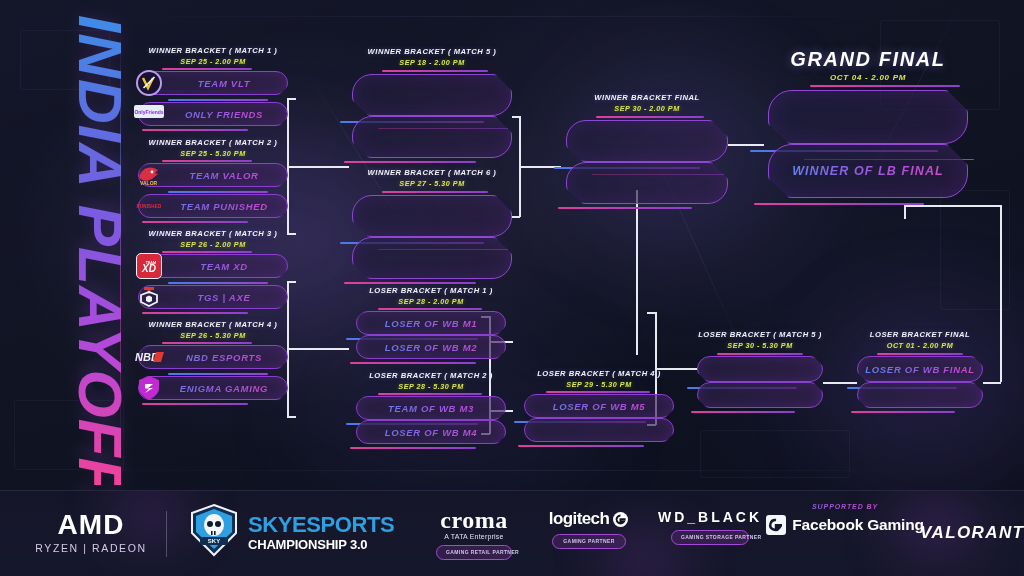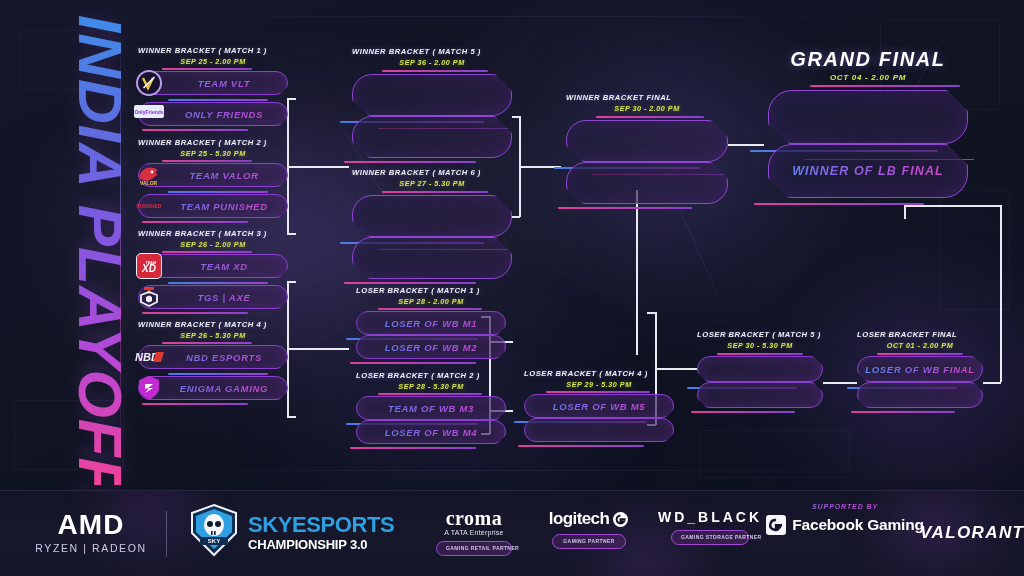--- a/index.html
+++ b/index.html
@@ -67,21 +67,21 @@
 
   
   .conn { position:absolute; background:#e8eaf2; }
   .conn.h { height:1.6px; }
   .conn.v { width:1.6px; }
 
   
   .match { position:absolute; }
   .m-title {
     font-size:7.6px; font-weight:bold; font-style:italic;
-    letter-spacing:0.55px; color:#f2f3f8; 
+    letter-spacing:0.55px; color:#f2f3f8; text-align:center;
     white-space:nowrap; line-height:10px;
     text-shadow:0 0 5px rgba(120,110,200,0.5);
   }
   .m-date {
     font-size:7.2px; font-weight:bold; font-style:italic;
     letter-spacing:0.5px; color:#d8e84a; text-align:center;
     white-space:nowrap; line-height:10px; margin-top:1px;
     text-shadow:0 0 5px rgba(190,200,60,0.4);
   }
 
@@ -249,21 +249,21 @@
     background:linear-gradient(90deg,#5b8cf0,#b14fdc,#e049b8);
     -webkit-background-clip:text; background-clip:text;
     -webkit-text-fill-color:transparent; color:transparent;
     text-align:center;
   }
   #fb-name { font-size:15.5px; letter-spacing:-0.2px; }
   #val-name {
     font-size:17px; font-weight:bold; font-style:italic;
     letter-spacing:1.4px; color:#fff;
   }
-  .sp-croma { font-size:20px; font-family:"Liberation Serif", serif; letter-spacing:0.5px; }
+  .sp-croma { font-size:24px; font-family:"Liberation Serif", serif; letter-spacing:0.5px; }
   .sp-croma-sub { font-size:7px; letter-spacing:0.2px; color:#e4e0ee; margin-top:-1px;}
   .sp-logi { font-size:17px; letter-spacing:-0.6px; }
   .sp-wd { font-size:14px; letter-spacing:3px; }
 </style>
 </head>
 <body>
 
 <div id="stage">
 
   <div class="bg-blob" style="left:150px;top:140px;width:260px;height:200px;background:rgba(88,66,150,0.22);"></div>
@@ -438,21 +438,21 @@
           </svg>
         </div>
         <div class="slot-label pad-logo">ENIGMA GAMING</div>
       </div>
       <div class="accent pink" style="left:4px;right:40px;bottom:-5px;position:absolute;"></div>
     </div>
   </div>
 
   <div class="match" style="left:352px;top:47px;width:160px;">
     <div class="m-title">WINNER BRACKET ( MATCH 5 )</div>
-    <div class="m-date">SEP 36 - 2.00 PM</div>
+    <div class="m-date">SEP 18 - 2.00 PM</div>
     <div style="margin-top:6px;position:relative;">
       <div class="bigbox">
         <div class="accent pink" style="left:30px;right:24px;top:-4px;"></div>
         <div class="bigpill cut-r"></div>
         <div class="big-label"></div>
       </div>
       <div class="accent blue" style="left:-12px;right:28px;top:47px;"></div>
       <div class="accent pink thin" style="left:26px;right:4px;top:54px;"></div>
       <div class="bigbox">
         <div class="bigpill cut-r"></div>

